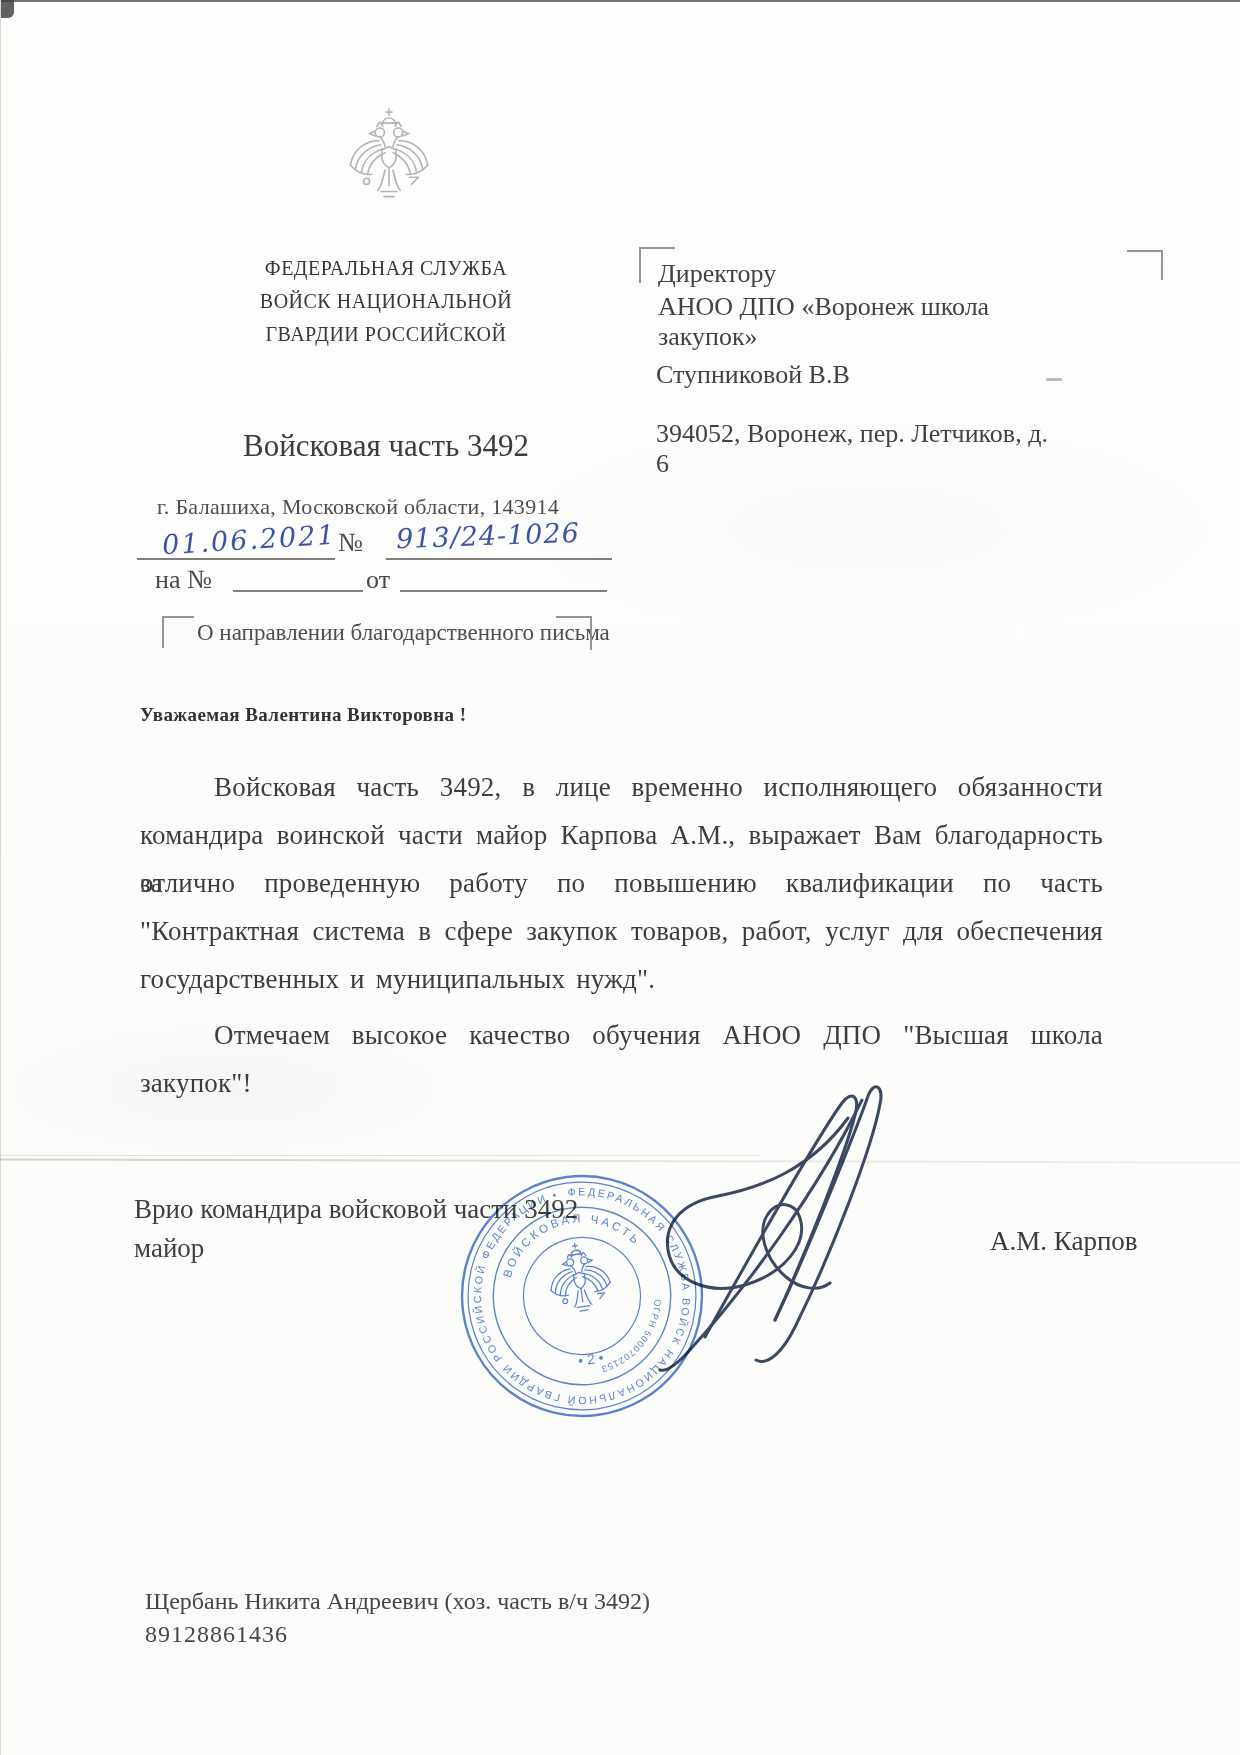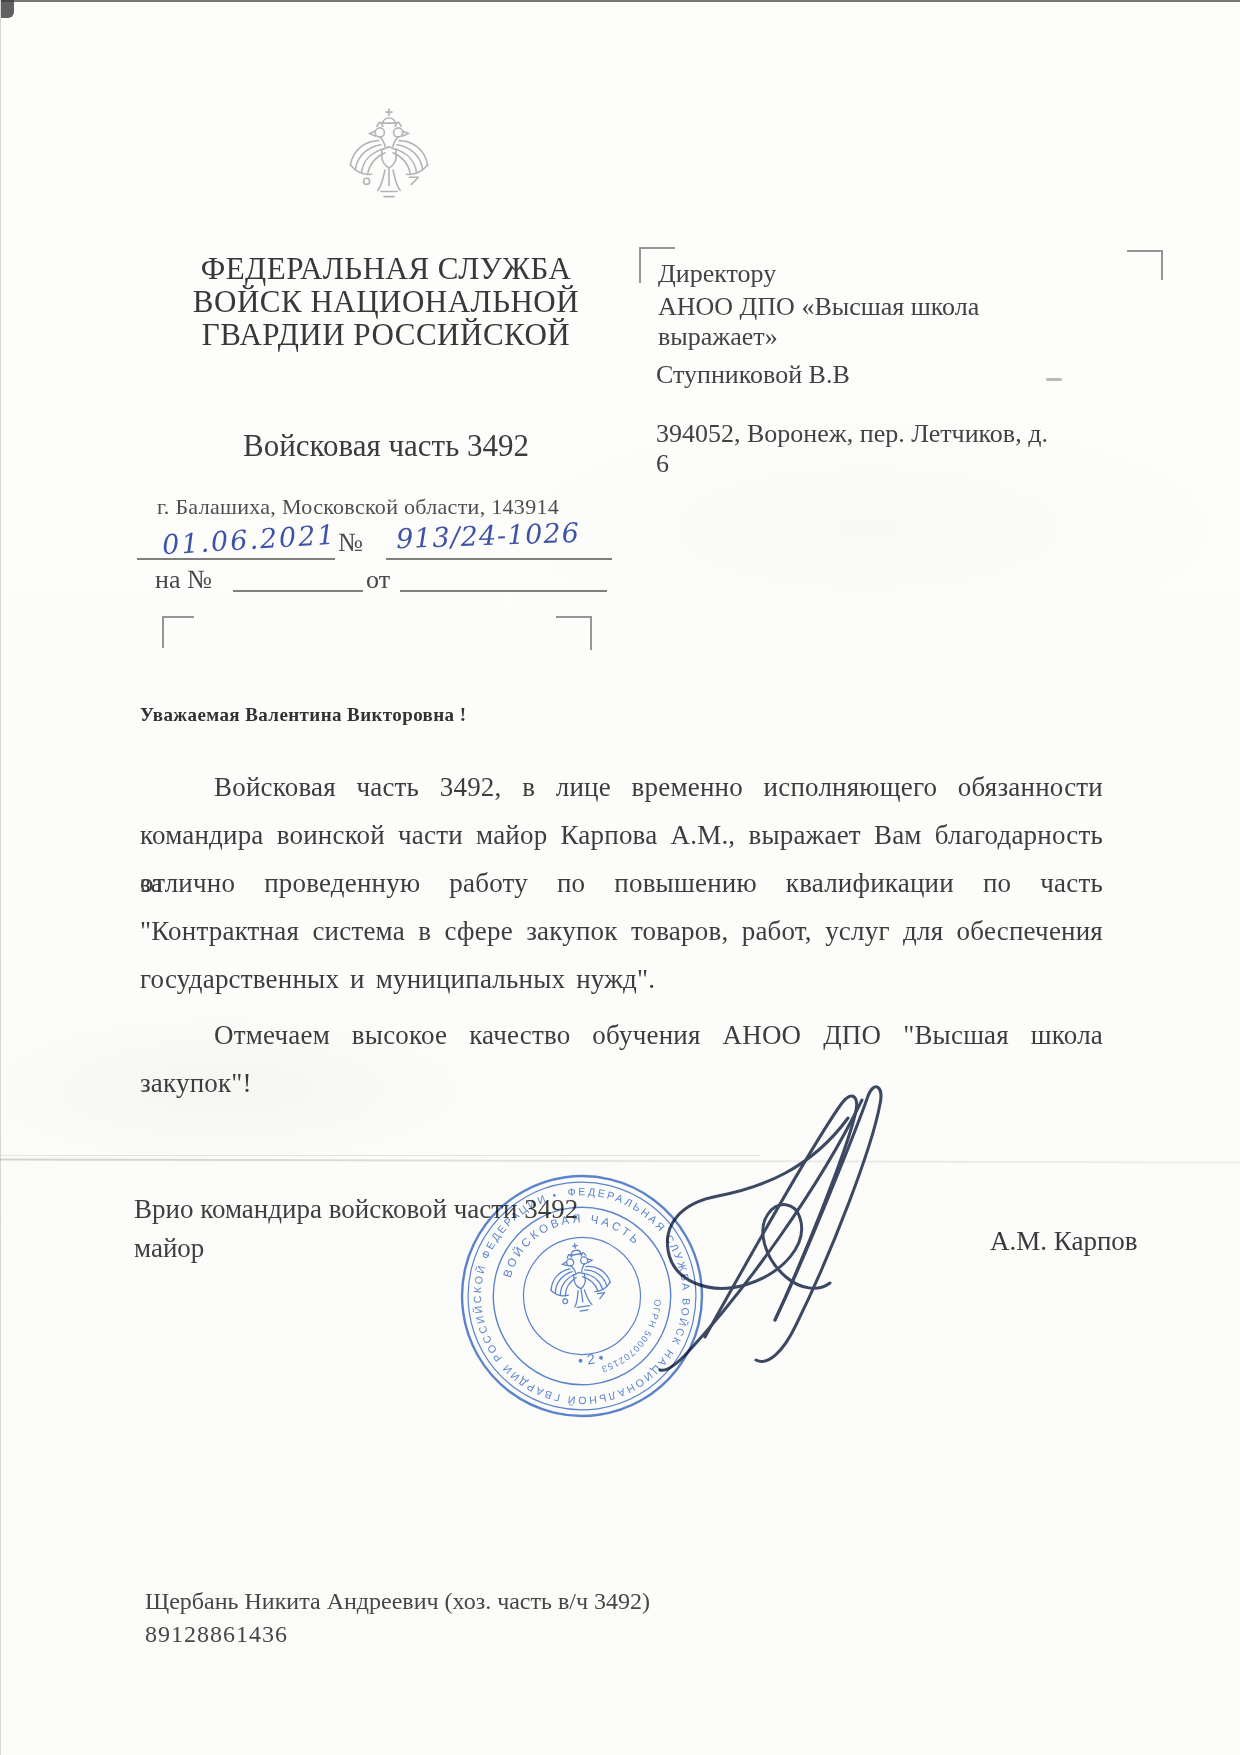--- a/index.html
+++ b/index.html
@@ -18,21 +18,21 @@
   .abs{position:absolute;}
   
   .edge-top{left:0;top:0;width:1240px;height:2px;background:#4a4a4a;opacity:.75;}
   .edge-top-blob{left:0;top:0;width:14px;height:18px;background:#3a3a3a;border-radius:0 0 6px 0;opacity:.8;}
   .edge-left{left:0;top:0;width:1px;height:1755px;background:#d8d8d4;}
   .speck{left:1046px;top:378px;width:16px;height:3px;background:#b9b9b5;border-radius:2px;}
   .crease{left:0;top:1160px;width:1240px;height:2px;background:linear-gradient(90deg,rgba(175,175,170,.55),rgba(195,195,190,.35) 60%,rgba(200,200,195,.25));transform:rotate(.15deg);}
   .crease2{left:0;top:1155px;width:760px;height:1px;background:rgba(190,190,185,.4);}
   
   .emblem{left:333px;top:106px;width:112px;height:112px;color:#a8a8a8;opacity:.85;}
-  .org-block{left:168px;top:252px;width:436px;text-align:center;font-size:31px;line-height:33px;letter-spacing:.5px;color:#383838;}
+  .org-block{left:168px;top:252px;width:436px;text-align:center;font-size:20px;line-height:33px;letter-spacing:.5px;color:#383838;}
   .unit-name{left:168px;top:428px;width:436px;text-align:center;font-size:31px;color:#3c3c3c;}
   .unit-city{left:157px;top:494px;font-size:22px;color:#4e4e4e;letter-spacing:.3px;}
   
   .hand{font-style:italic;color:#3e52a8;font-family:"DejaVu Serif","Liberation Serif",serif;}
   .ref-date{left:162px;top:524px;font-size:27px;letter-spacing:2px;transform:rotate(-3.5deg);}
   .num-sign{left:338px;top:528px;font-size:26px;color:#4a4a4a;}
   .ref-num{left:396px;top:520px;font-size:27px;letter-spacing:1px;transform:rotate(-2deg);}
   .ul{height:0;border-bottom:2px solid #5f5f5f;opacity:.8;}
   .ul1{left:137px;top:558px;width:198px;}
   .ul2{left:386px;top:558px;width:226px;}
@@ -132,26 +132,27 @@
   <div class="abs hand ref-num">913/24-1026</div>
   <div class="abs ul ul1"></div>
   <div class="abs ul ul2"></div>
 
   <div class="abs reply-na">на №</div>
   <div class="abs ul ul3"></div>
   <div class="abs reply-ot">от</div>
   <div class="abs ul ul4"></div>
 
   <div class="abs corner c-tl subj-l"></div>
+  <div class="abs subj-text">О направлении благодарственного письма</div>
   <div class="abs corner c-tr subj-r"></div>
 
   <div class="abs corner c-tl addr-l"></div>
   <div class="abs corner c-tr addr-r"></div>
   <div class="abs addr-line addr1">Директору</div>
-  <div class="abs addr-line addr2">АНОО ДПО «Высшая школа выражает»</div>
+  <div class="abs addr-line addr2">АНОО ДПО «Воронеж школа закупок»</div>
   <div class="abs addr-line addr3">Ступниковой В.В</div>
   <div class="abs addr-line addr4">394052, Воронеж, пер. Летчиков, д. 6</div>
 
   <div class="abs salutation">Уважаемая Валентина Викторовна !</div>
 
   <div class="abs body-block">
     <div class="bline first">Войсковая часть 3492, в лице временно исполняющего обязанности</div>
     <div class="bline">командира воинской части майор Карпова А.М., выражает Вам благодарность за</div>
     <div class="bline">отлично проведенную работу по повышению квалификации по часть</div>
     <div class="bline">"Контрактная система в сфере закупок товаров, работ, услуг для обеспечения</div>

